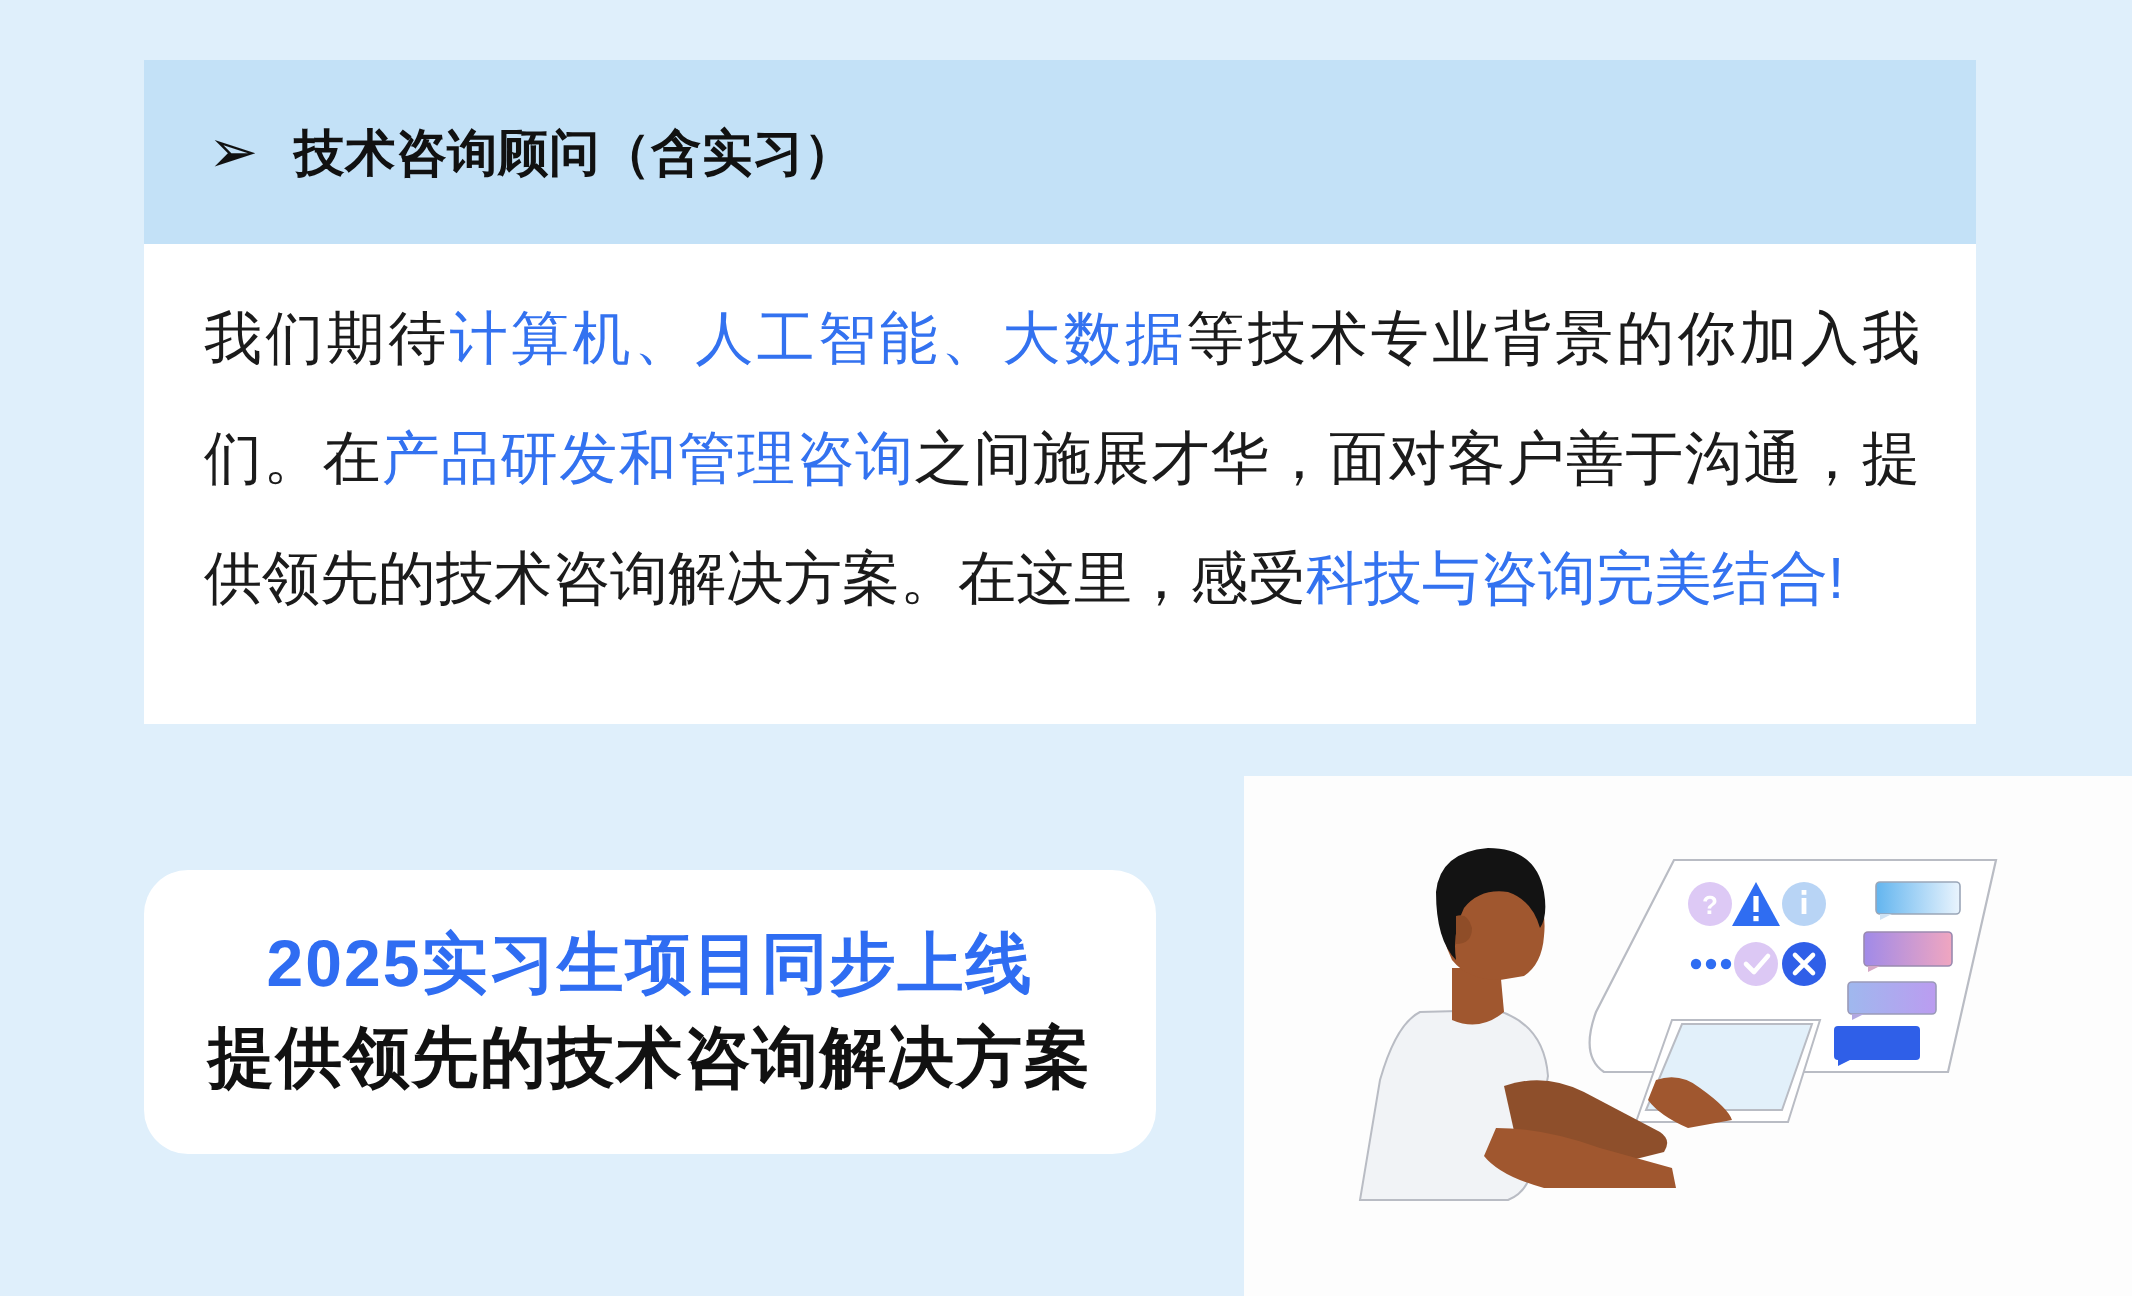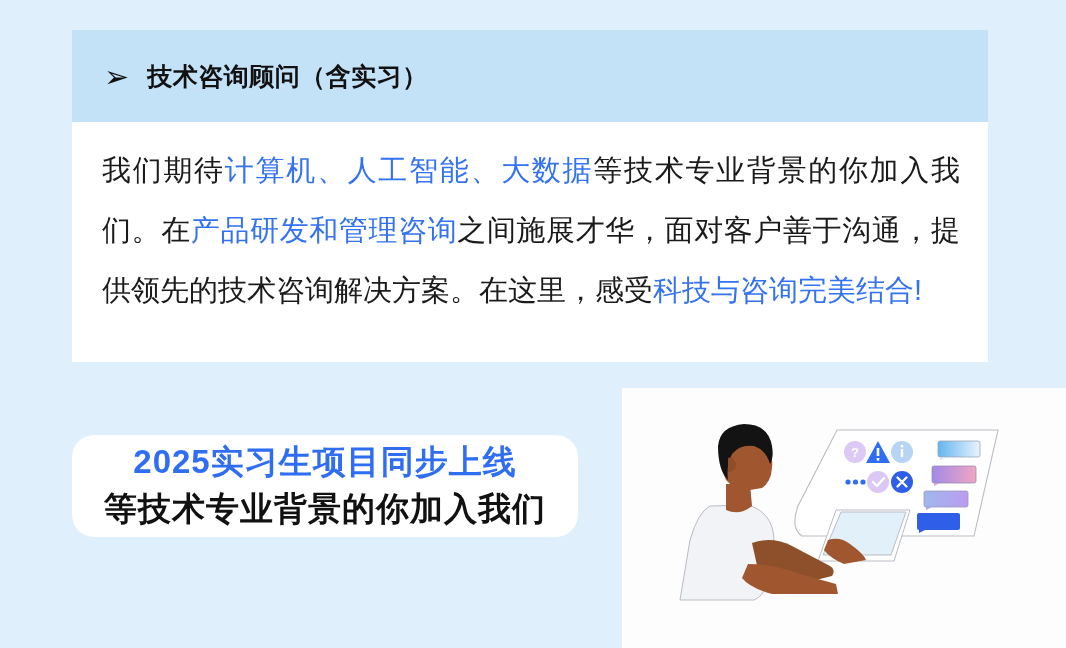--- a/index.html
+++ b/index.html
@@ -66,21 +66,21 @@
   .hl {
     color: #3372f0;
   }
 
   
   .promo-card {
     position: absolute;
     left: 72px;
     top: 435px;
     width: 506px;
-    height: 102px;
+    height: 142px;
     background: #ffffff;
     border-radius: 22px;
     display: flex;
     flex-direction: column;
     align-items: center;
     justify-content: center;
     box-sizing: border-box;
   }
   .promo-line1 {
     font-size: 33px;
@@ -125,21 +125,21 @@
   </div>
 
   <div class="job-body">
     <p class="job-desc" id="job-desc"><span>我们期待</span><span class="hl">计算机、人工智能、大数据</span><span>等技术专业背景的你加入我们。在</span><span class="hl">产品研发和管理咨询</span><span>之间施展才华，面对客户善于沟通，提供领先的技术咨询解决方案。在这里，感受</span><span class="hl">科技与咨询完美结合!</span></p>
   </div>
 
 </div>
 
 <div class="promo-card">
   <div class="promo-line1">2025实习生项目同步上线</div>
-  <div class="promo-line2">等技术专业背景的你加入我们</div>
+  <div class="promo-line2">提供领先的技术咨询解决方案</div>
 </div>
 
 <div class="illustration">
   <svg width="444" height="260" viewBox="0 0 444 260">
 
     <path d="M215 42 L376 42 L352 148 L180 148 Q168 140 176 118 Z" fill="#ffffff" stroke="#b9bcc4" stroke-width="1.1"></path>
 
     <g>
       <circle cx="233" cy="64" r="11" fill="#ddc9f5"></circle>
       <text x="233" y="69" font-size="13" font-weight="bold" fill="#ffffff" text-anchor="middle" font-family="Liberation Sans, sans-serif">?</text>

